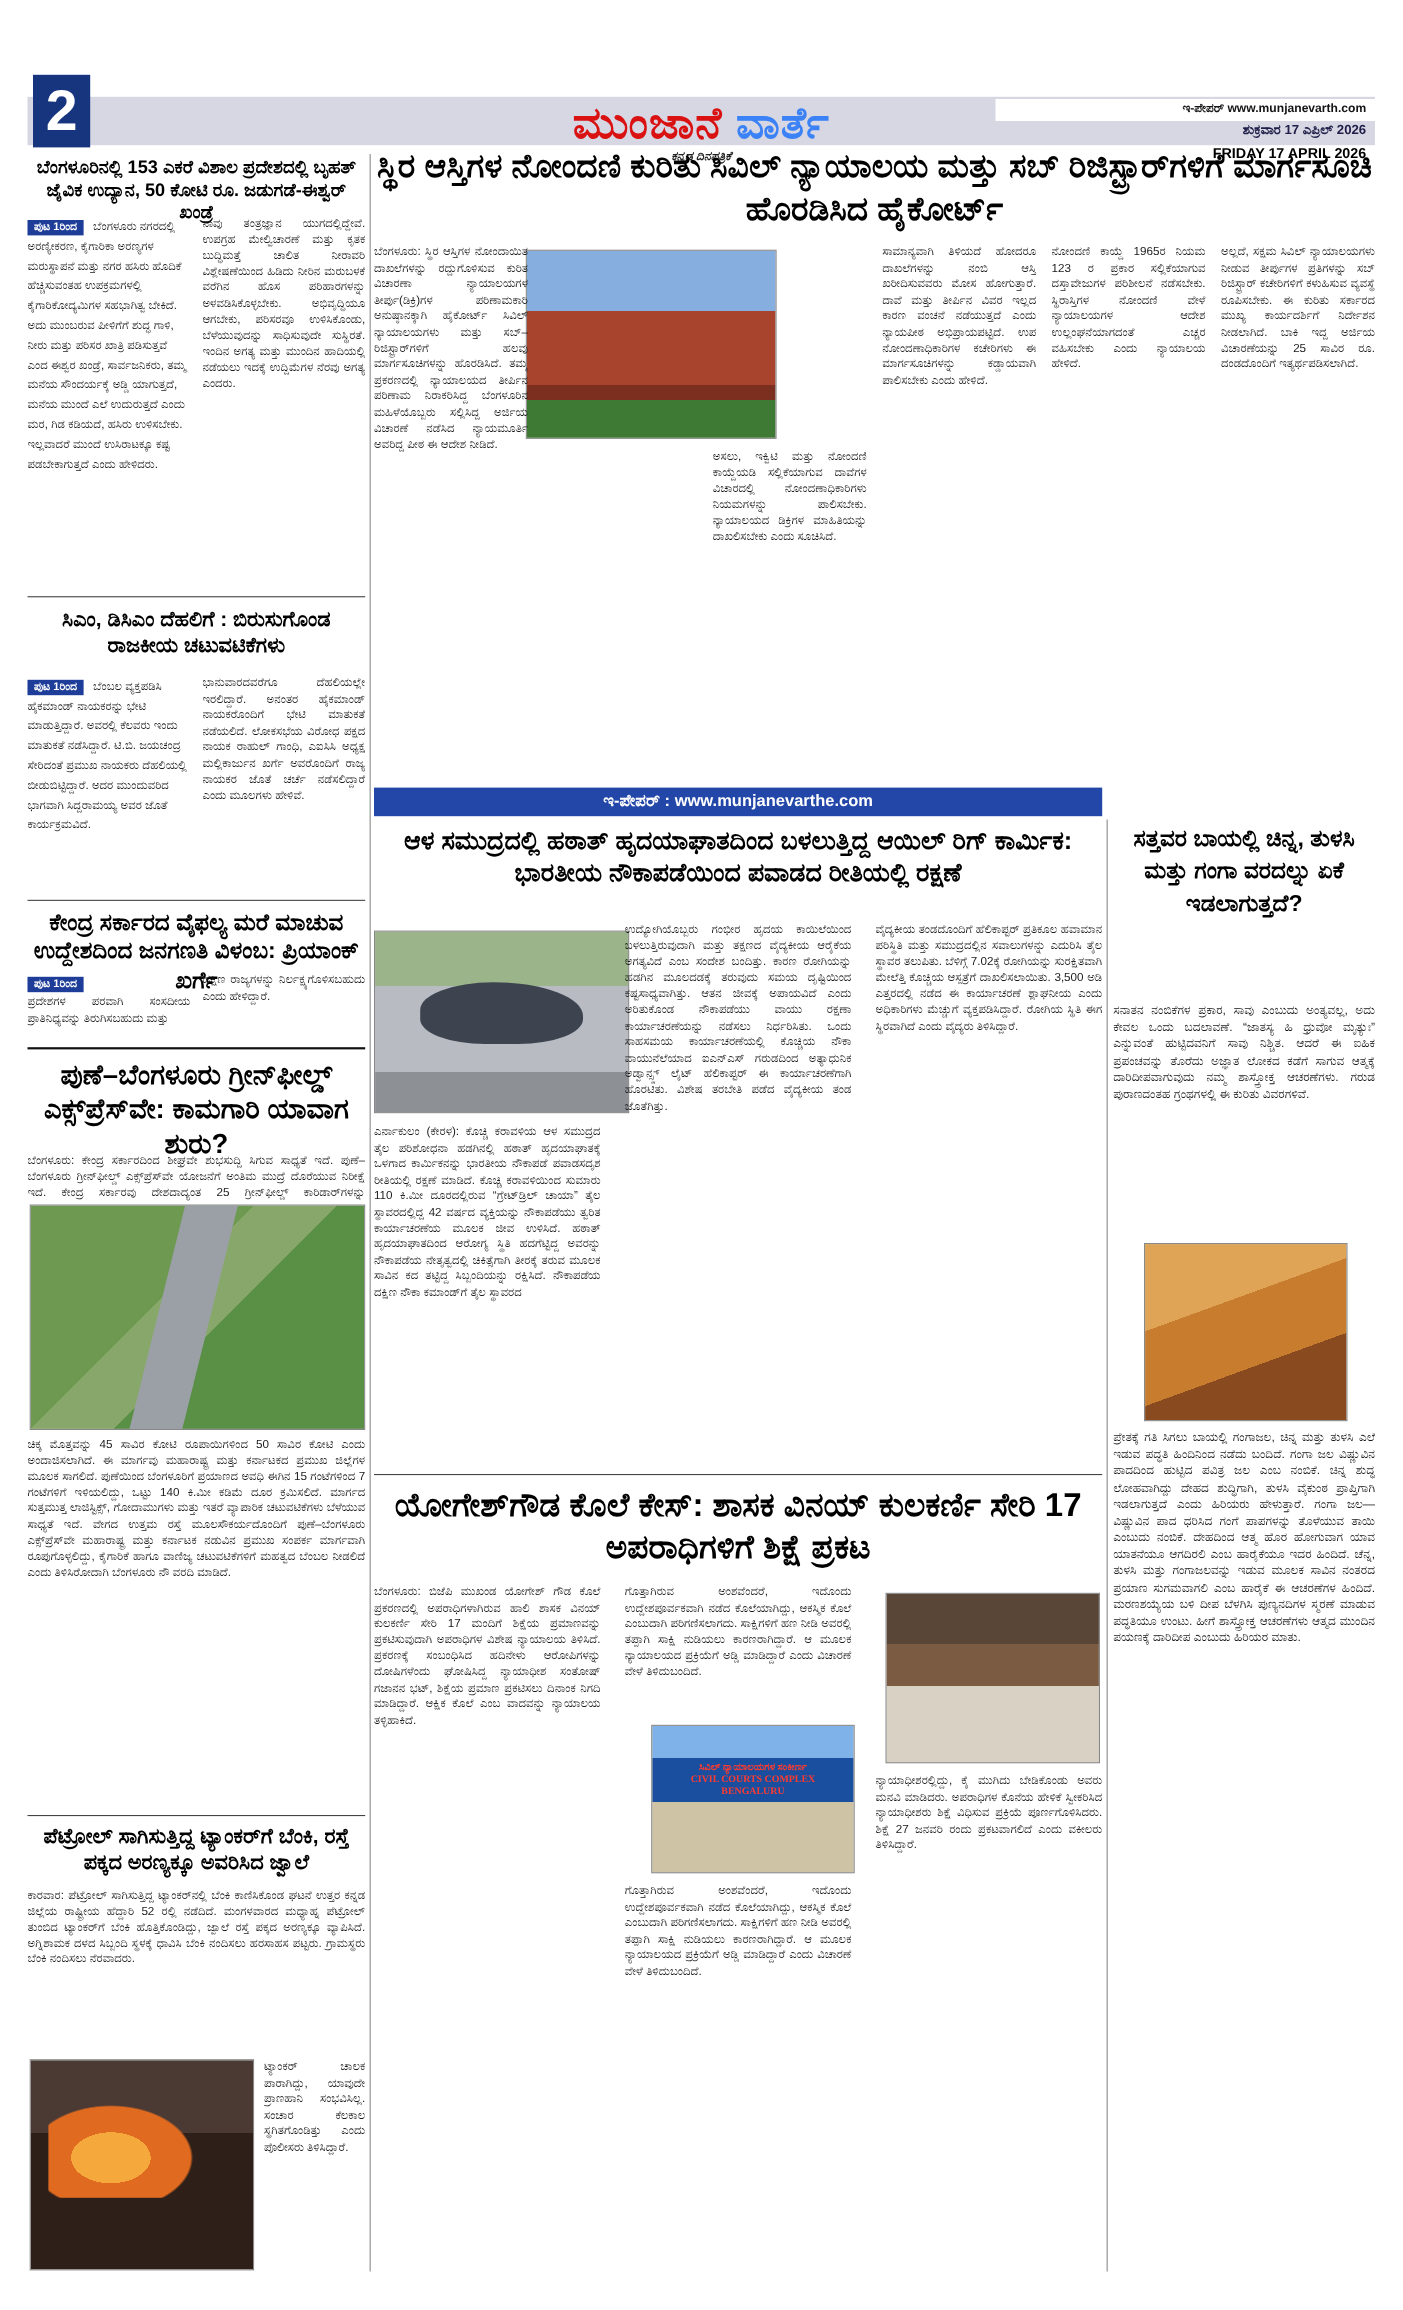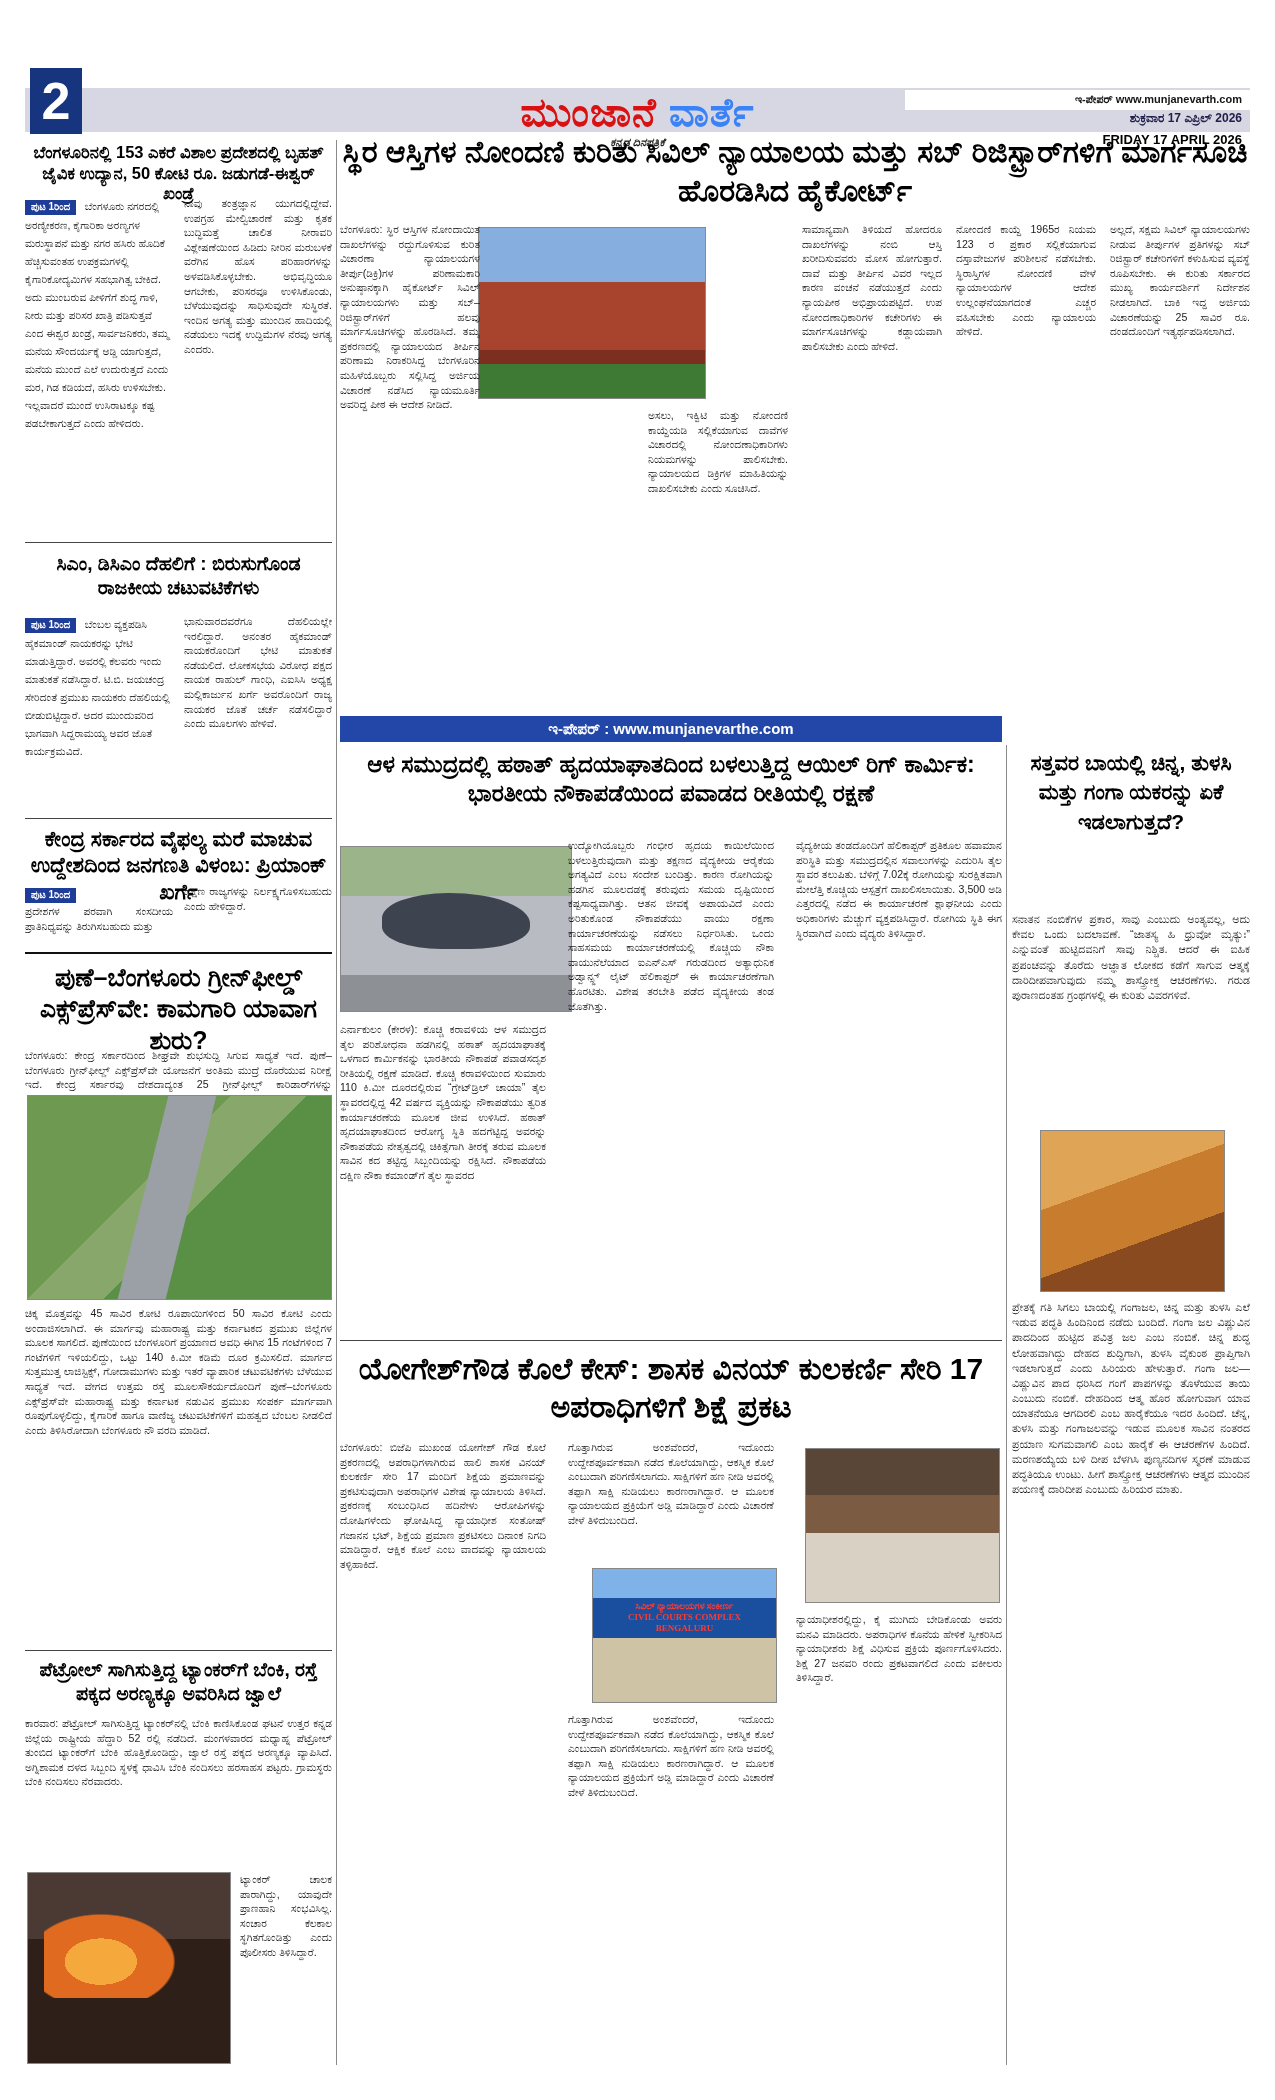--- a/index.html
+++ b/index.html
@@ -130,18 +130,18 @@
         <div>ಸಿವಿಲ್ ನ್ಯಾಯಾಲಯಗಳ ಸಂಕೀರ್ಣ</div>
         <div>CIVIL COURTS COMPLEX</div>
         <div>BENGALURU</div>
       </div>
     </div>
     <div class="abs bd" style="left:228px;top:272px;width:206px;height:353px;">ಗೊತ್ತಾಗಿರುವ ಅಂಶವೆಂದರೆ, ಇದೊಂದು ಉದ್ದೇಶಪೂರ್ವಕವಾಗಿ ನಡೆದ ಕೊಲೆಯಾಗಿದ್ದು, ಆಕಸ್ಮಿಕ ಕೊಲೆ ಎಂಬುದಾಗಿ ಪರಿಗಣಿಸಲಾಗದು. ಸಾಕ್ಷಿಗಳಿಗೆ ಹಣ ನೀಡಿ ಅವರಲ್ಲಿ ತಪ್ಪಾಗಿ ಸಾಕ್ಷಿ ನುಡಿಯಲು ಕಾರಣರಾಗಿದ್ದಾರೆ. ಆ ಮೂಲಕ ನ್ಯಾಯಾಲಯದ ಪ್ರಕ್ರಿಯೆಗೆ ಅಡ್ಡಿ ಮಾಡಿದ್ದಾರೆ ಎಂದು ವಿಚಾರಣೆ ವೇಳೆ ತಿಳಿದುಬಂದಿದೆ.</div>
     <div class="photo ph-person" style="left:465px;top:8px;width:195px;height:155px;"></div>
     <div class="abs bd" style="left:456px;top:172px;width:206px;height:453px;">ನ್ಯಾಯಾಧೀಶರಲ್ಲಿದ್ದು, ಕೈ ಮುಗಿದು ಬೇಡಿಕೊಂಡು ಅವರು ಮನವಿ ಮಾಡಿದರು. ಅಪರಾಧಿಗಳ ಕೊನೆಯ ಹೇಳಿಕೆ ಸ್ವೀಕರಿಸಿದ ನ್ಯಾಯಾಧೀಶರು ಶಿಕ್ಷೆ ವಿಧಿಸುವ ಪ್ರಕ್ರಿಯೆ ಪೂರ್ಣಗೊಳಿಸಿದರು. ಶಿಕ್ಷೆ 27 ಜನವರಿ ರಂದು ಪ್ರಕಟವಾಗಲಿದೆ ಎಂದು ವಕೀಲರು ತಿಳಿಸಿದ್ದಾರೆ.</div>
   </div>
 
-  <div class="abs hl" style="left:1012px;top:748px;width:238px;font-size:21px;line-height:1.4;">ಸತ್ತವರ ಬಾಯಲ್ಲಿ ಚಿನ್ನ, ತುಳಸಿ ಮತ್ತು ಗಂಗಾ ಯಕರನ್ನು ಏಕೆ ಇಡಲಾಗುತ್ತದೆ?</div>
+  <div class="abs hl" style="left:1012px;top:748px;width:238px;font-size:21px;line-height:1.4;">ಸತ್ತವರ ಬಾಯಲ್ಲಿ ಚಿನ್ನ, ತುಳಸಿ ಮತ್ತು ಗಂಗಾ ವರದಲ್ನು ಏಕೆ ಇಡಲಾಗುತ್ತದೆ?</div>
   <div class="abs bd" style="left:1012px;top:912px;width:238px;height:214px;font-size:11px;">ಸನಾತನ ನಂಬಿಕೆಗಳ ಪ್ರಕಾರ, ಸಾವು ಎಂಬುದು ಅಂತ್ಯವಲ್ಲ, ಅದು ಕೇವಲ ಒಂದು ಬದಲಾವಣೆ. “ಜಾತಸ್ಯ ಹಿ ಧ್ರುವೋ ಮೃತ್ಯುಃ” ಎನ್ನುವಂತೆ ಹುಟ್ಟಿದವನಿಗೆ ಸಾವು ನಿಶ್ಚಿತ. ಆದರೆ ಈ ಐಹಿಕ ಪ್ರಪಂಚವನ್ನು ತೊರೆದು ಅಜ್ಞಾತ ಲೋಕದ ಕಡೆಗೆ ಸಾಗುವ ಆತ್ಮಕ್ಕೆ ದಾರಿದೀಪವಾಗುವುದು ನಮ್ಮ ಶಾಸ್ತ್ರೋಕ್ತ ಆಚರಣೆಗಳು. ಗರುಡ ಪುರಾಣದಂತಹ ಗ್ರಂಥಗಳಲ್ಲಿ ಈ ಕುರಿತು ವಿವರಗಳಿವೆ.</div>
   <div class="photo ph-ritual" style="left:1040px;top:1130px;width:185px;height:162px;"></div>
   <div class="abs bd" style="left:1012px;top:1300px;width:238px;height:765px;font-size:11px;">ಪ್ರೇತಕ್ಕೆ ಗತಿ ಸಿಗಲು ಬಾಯಲ್ಲಿ ಗಂಗಾಜಲ, ಚಿನ್ನ ಮತ್ತು ತುಳಸಿ ಎಲೆ ಇಡುವ ಪದ್ಧತಿ ಹಿಂದಿನಿಂದ ನಡೆದು ಬಂದಿದೆ. ಗಂಗಾ ಜಲ ವಿಷ್ಣುವಿನ ಪಾದದಿಂದ ಹುಟ್ಟಿದ ಪವಿತ್ರ ಜಲ ಎಂಬ ನಂಬಿಕೆ. ಚಿನ್ನ ಶುದ್ಧ ಲೋಹವಾಗಿದ್ದು ದೇಹದ ಶುದ್ಧಿಗಾಗಿ, ತುಳಸಿ ವೈಕುಂಠ ಪ್ರಾಪ್ತಿಗಾಗಿ ಇಡಲಾಗುತ್ತದೆ ಎಂದು ಹಿರಿಯರು ಹೇಳುತ್ತಾರೆ. ಗಂಗಾ ಜಲ—ವಿಷ್ಣುವಿನ ಪಾದ ಧರಿಸಿದ ಗಂಗೆ ಪಾಪಗಳನ್ನು ತೊಳೆಯುವ ತಾಯಿ ಎಂಬುದು ನಂಬಿಕೆ. ದೇಹದಿಂದ ಆತ್ಮ ಹೊರ ಹೋಗುವಾಗ ಯಾವ ಯಾತನೆಯೂ ಆಗದಿರಲಿ ಎಂಬ ಹಾರೈಕೆಯೂ ಇದರ ಹಿಂದಿದೆ. ಚೆನ್ನ, ತುಳಸಿ ಮತ್ತು ಗಂಗಾಜಲವನ್ನು ಇಡುವ ಮೂಲಕ ಸಾವಿನ ನಂತರದ ಪ್ರಯಾಣ ಸುಗಮವಾಗಲಿ ಎಂಬ ಹಾರೈಕೆ ಈ ಆಚರಣೆಗಳ ಹಿಂದಿದೆ. ಮರಣಶಯ್ಯೆಯ ಬಳಿ ದೀಪ ಬೆಳಗಿಸಿ ಪುಣ್ಯನದಿಗಳ ಸ್ಮರಣೆ ಮಾಡುವ ಪದ್ಧತಿಯೂ ಉಂಟು. ಹೀಗೆ ಶಾಸ್ತ್ರೋಕ್ತ ಆಚರಣೆಗಳು ಆತ್ಮದ ಮುಂದಿನ ಪಯಣಕ್ಕೆ ದಾರಿದೀಪ ಎಂಬುದು ಹಿರಿಯರ ಮಾತು.</div>
 
 </div>
 
 </body></html>

